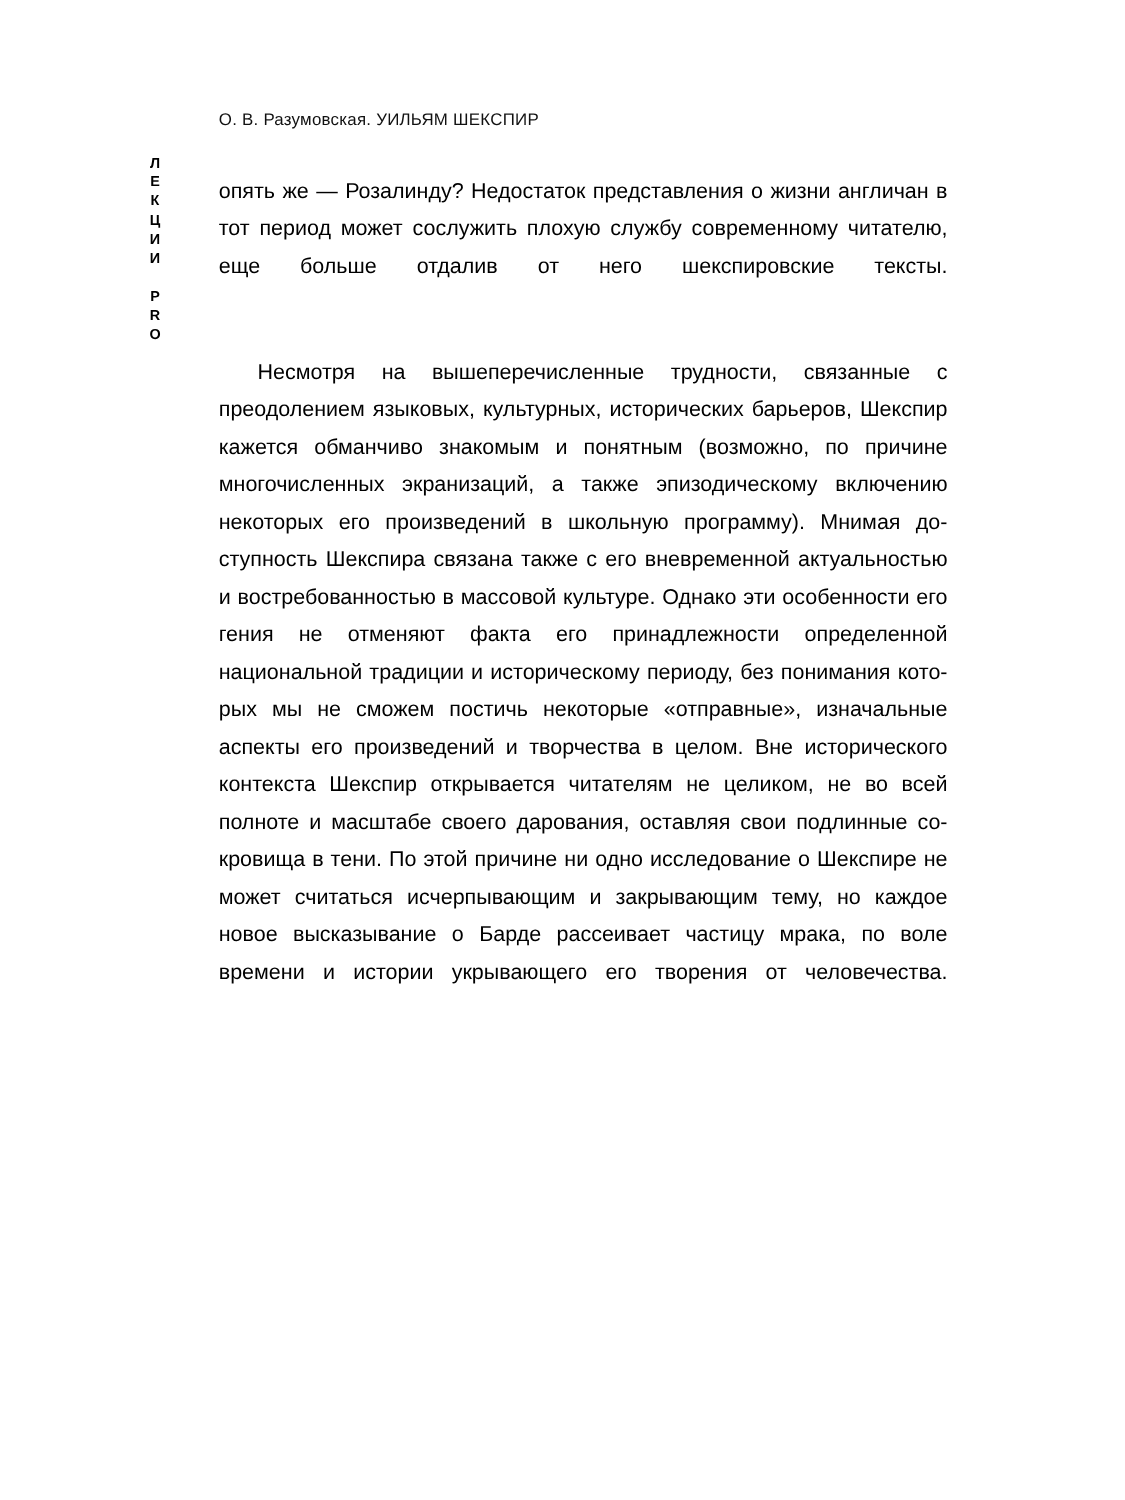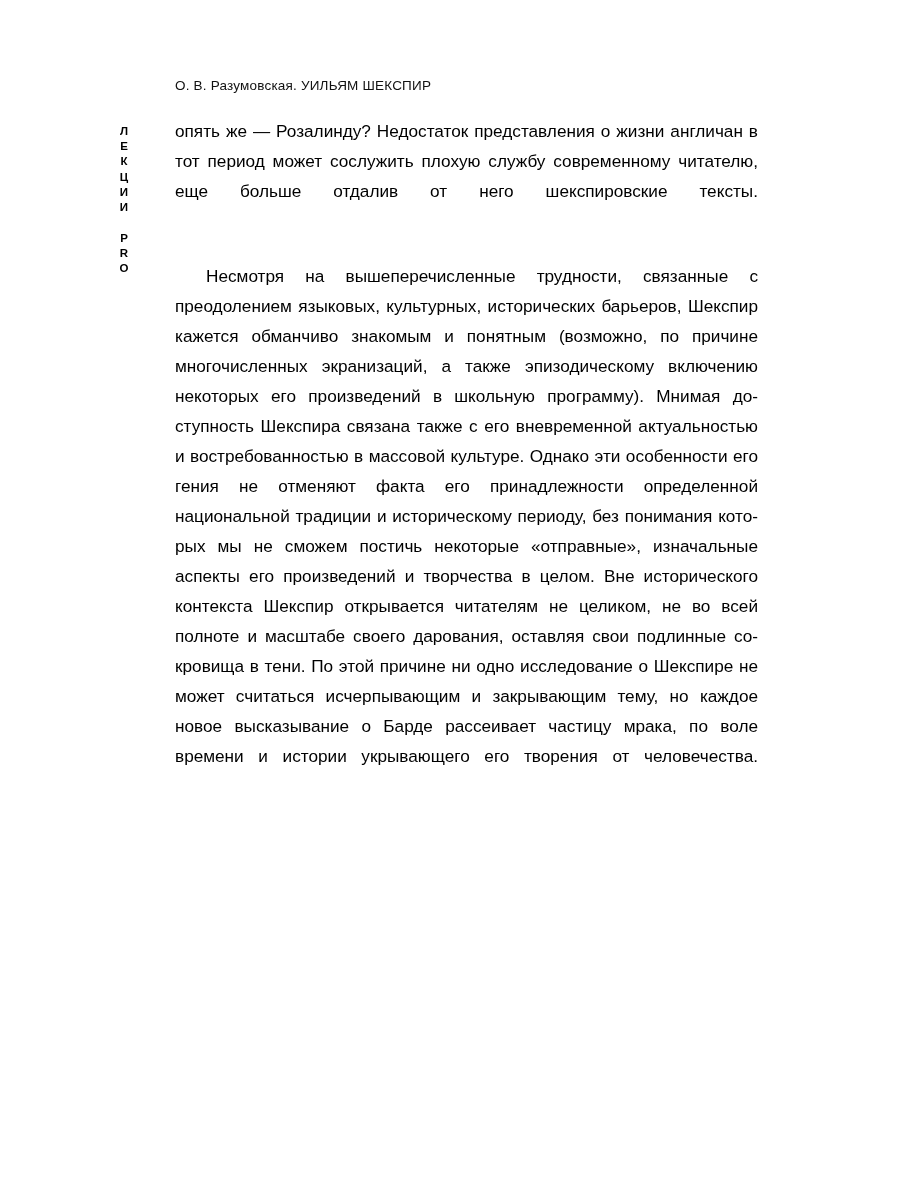--- a/index.html
+++ b/index.html
@@ -19,21 +19,21 @@
   .page {
     position: absolute;
     inset: 0;
     background: #ffffff;
   }
 
   
   .running-head {
     position: absolute;
     left: 175px;
-    top: 78px;
+    top: 88px;
     font-size: 13.5px;
     letter-spacing: 0.2px;
     color: #111;
     white-space: nowrap;
   }
 
   
   .side-marker {
     position: absolute;
     left: 113px;
@@ -56,21 +56,21 @@
     height: 16px;
   }
   .side-marker .ch {
     display: block;
   }
 
   
   .text-col {
     position: absolute;
     left: 175px;
-    top: 116px;
+    top: 137px;
     width: 583px;
     font-size: 17.2px;
     line-height: 30px;
     text-align: justify;
     text-justify: inter-word;
     color: #000;
   }
   .text-col p {
     margin: 0;
     text-align: justify;

